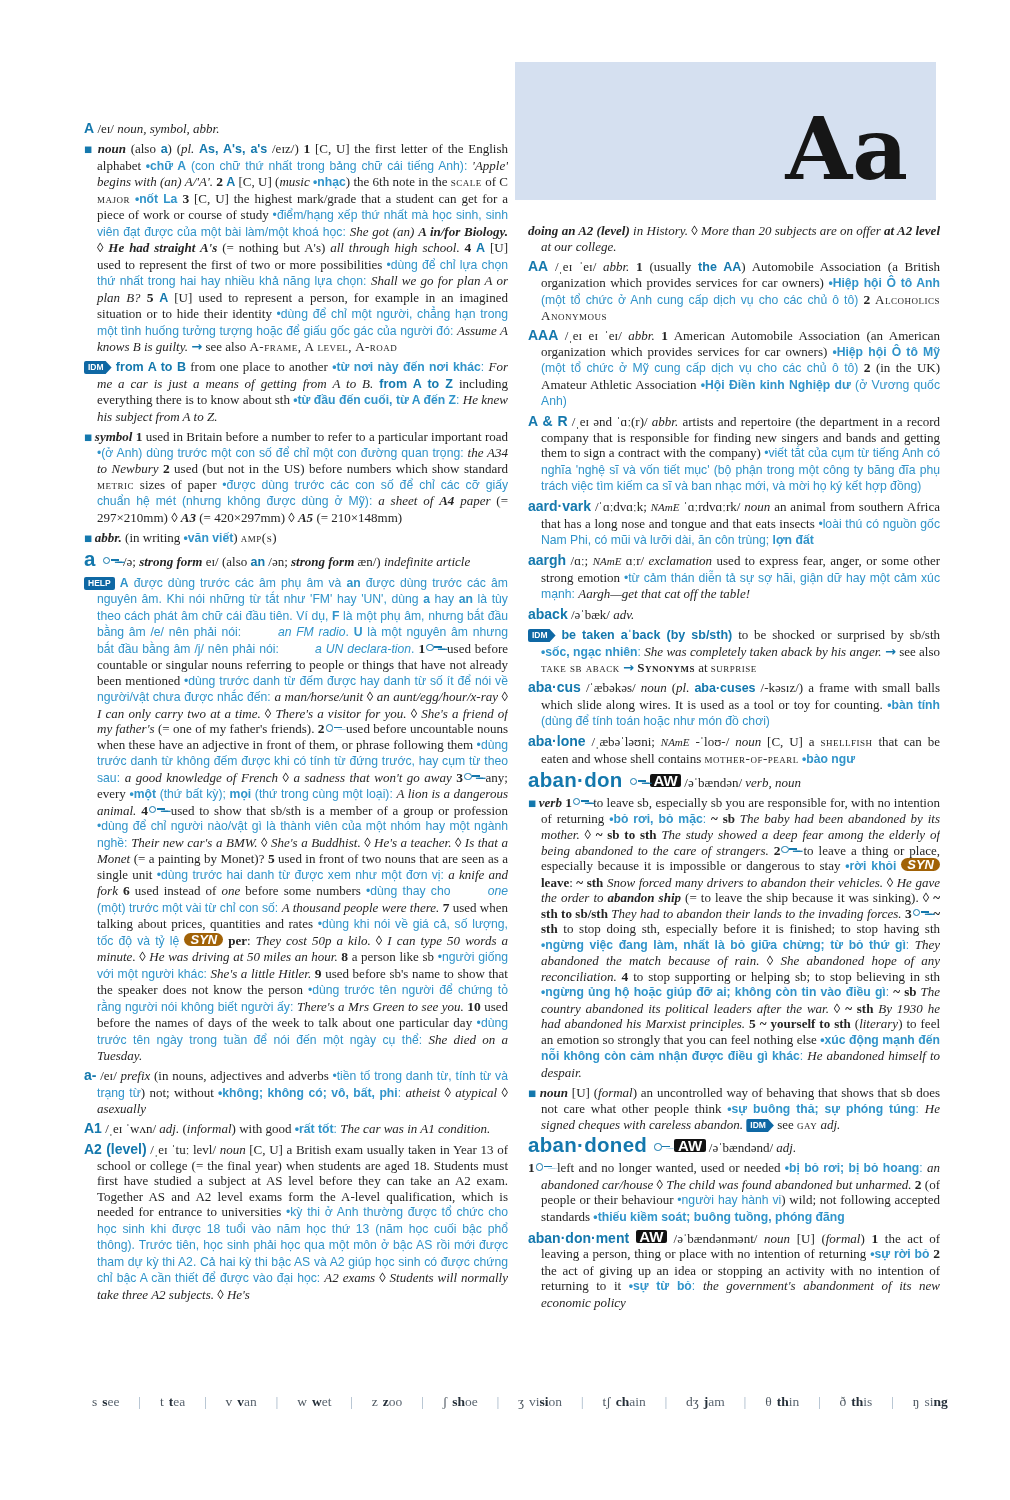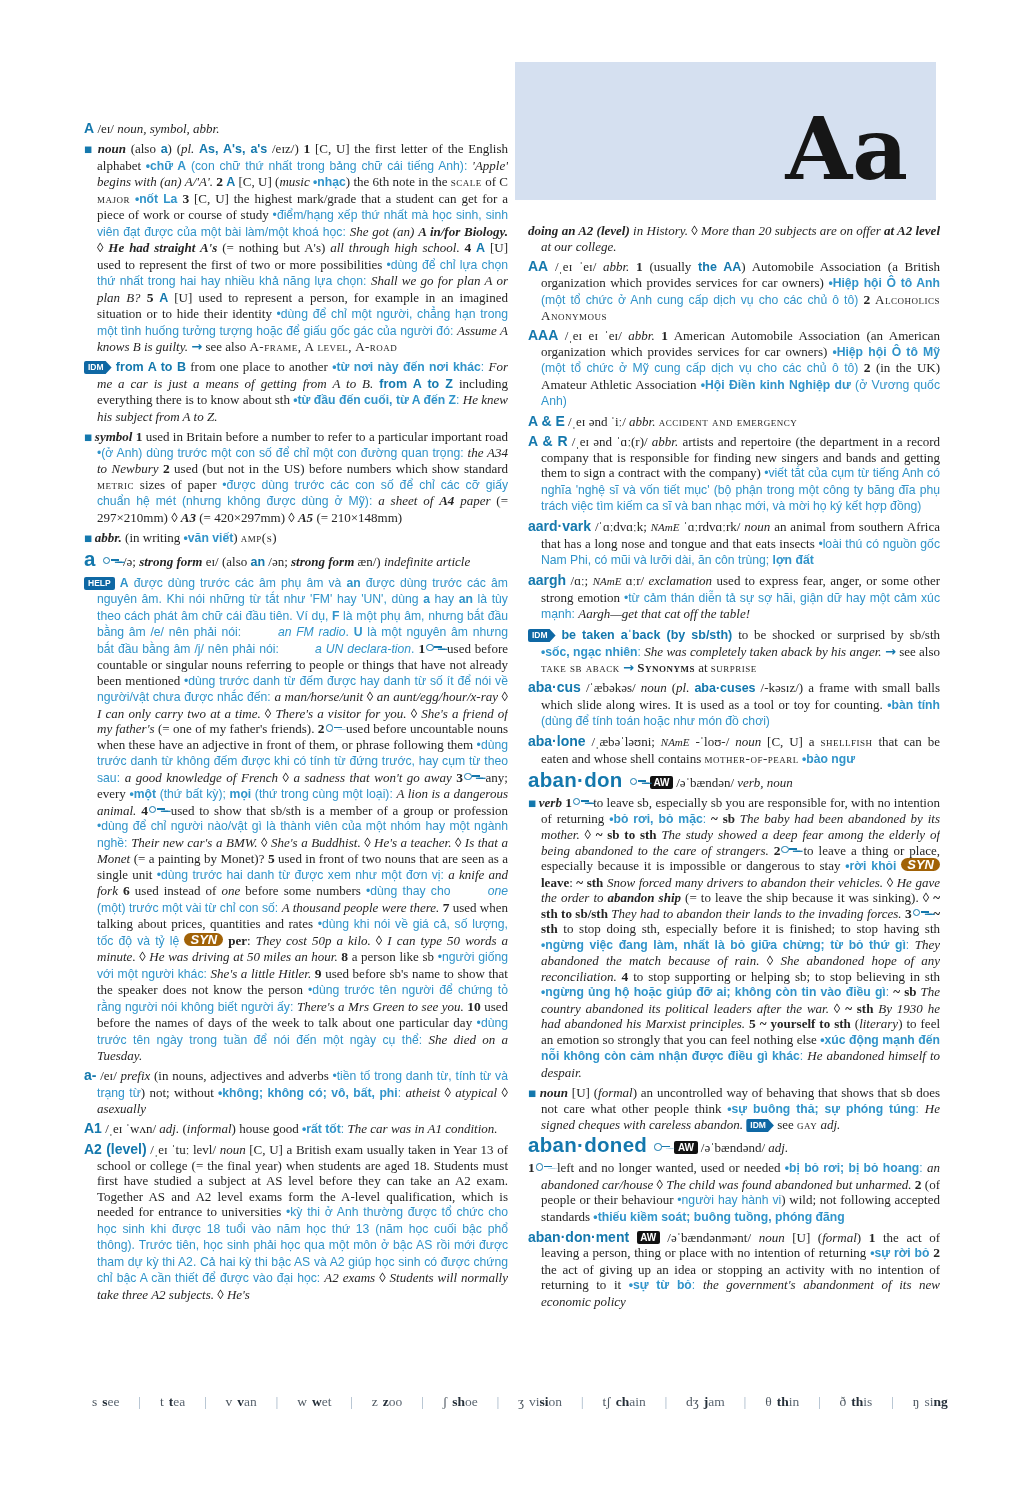--- a/index.html
+++ b/index.html
@@ -36,21 +36,21 @@
   .r-nam{font-style:italic;font-size:11px;}
   .r-sq{color:#1478ad;font-size:8.5px;font-family:"DejaVu Sans",sans-serif;vertical-align:1.5px;}
   .r-arr{color:#1478ad;font-weight:bold;font-family:"DejaVu Sans",sans-serif;}
 
   .r-idm,.r-syn,.r-aw,.r-help{display:inline-block;text-indent:0;
       font-family:"Liberation Sans","DejaVu Sans",sans-serif;font-weight:bold;color:#fff;
       line-height:11px;vertical-align:1px;}
   .r-idm{background:#0f68a4;font-size:8.5px;padding:1px 8px 1px 4px;border-radius:2px;
       clip-path:polygon(0 0,calc(100% - 6px) 0,100% 50%,calc(100% - 6px) 100%,0 100%);}
   .r-syn{background:#a16207;font-style:italic;font-size:13px;padding:1px 6px;border-radius:8px;}
-  .r-aw{background:#121212;font-size:10px;padding:1px 3.5px;border-radius:2px;}
+  .r-aw{background:#121212;font-size:15px;padding:1px 3.5px;border-radius:2px;}
   .r-help{background:#0f68a4;font-size:8.5px;padding:1px 4px;border-radius:2px;}
 
   .r-key{display:inline-block;text-indent:0;width:16px;height:10px;position:relative;margin:0 1px;}
   .r-key::before{content:"";position:absolute;left:0;top:1px;width:5.5px;height:5.5px;
       border:1.7px solid #1478ad;border-radius:50%;}
   .r-key::after{content:"";position:absolute;left:8px;top:3.6px;width:8px;height:1.9px;background:#1478ad;
       box-shadow:3.5px 2.3px 0 -0.4px #1478ad,6px 2.3px 0 -0.4px #1478ad;}
 
   .footer{position:absolute;left:92px;top:1394px;width:856px;display:flex;
       justify-content:space-between;align-items:center;font-size:13.5px;color:#5a6570;}
@@ -68,31 +68,31 @@
   </div>
   <div class="col col-left">
       <div class="block"><span class="r-hw">A</span><span class="r-t"> /eɪ/ </span><span class="r-posi">noun, symbol, abbr.</span></div>
       <div class="block"><span class="r-sq">■ </span><span class="r-bi">noun</span><span class="r-t"> (also </span><span class="r-hw2">a</span><span class="r-t">) (</span><span class="r-i">pl. </span><span class="r-hw2">As, A's, a's</span><span class="r-t"> /eɪz/) </span><span class="r-num">1</span><span class="r-t"> [C, U] the first letter of the English alphabet </span><span class="r-vnb">•chữ A</span><span class="r-vn"> (con chữ thứ nhất trong bảng chữ cái tiếng Anh): </span><span class="r-i">'Apple' begins with (an) A/'A'. </span><span class="r-num">2</span><span class="r-hw2"> A</span><span class="r-t"> [C, U] (</span><span class="r-i">music </span><span class="r-vnb">•nhạc</span><span class="r-t">) the 6th note in the </span><span class="r-sc">scale</span><span class="r-t"> of C </span><span class="r-sc">major</span><span class="r-t"> </span><span class="r-vnb">•nốt La </span><span class="r-num">3</span><span class="r-t"> [C, U] the highest mark/grade that a student can get for a piece of work or course of study </span><span class="r-vn">•điểm/hạng xếp thứ nhất mà học sinh, sinh viên đạt được của một bài làm/một khoá học: </span><span class="r-i">She got (an) </span><span class="r-bi">A in/for Biology.</span><span class="r-t"> ◊ </span><span class="r-bi">He had straight A's</span><span class="r-t"> (= nothing but A's) </span><span class="r-i">all through high school.</span><span class="r-t"> </span><span class="r-num">4</span><span class="r-hw2"> A</span><span class="r-t"> [U] used to represent the first of two or more possibilities </span><span class="r-vn">•dùng để chỉ lựa chọn thứ nhất trong hai hay nhiều khả năng lựa chọn: </span><span class="r-i">Shall we go for plan A or plan B? </span><span class="r-num">5</span><span class="r-hw2"> A</span><span class="r-t"> [U] used to represent a person, for example in an imagined situation or to hide their identity </span><span class="r-vn">•dùng để chỉ một người, chẳng hạn trong một tình huống tưởng tượng hoặc để giấu gốc gác của người đó: </span><span class="r-i">Assume A knows B is guilty.</span><span class="r-t"> </span><span class="r-arr">→</span><span class="r-t"> see also </span><span class="r-sc">A-frame, A level, A-road</span></div>
       <div class="block"><span class="r-idm">IDM</span><span class="r-t"> </span><span class="r-hw2">from A to B</span><span class="r-t"> from one place to another </span><span class="r-vnb">•từ nơi này đến nơi khác</span><span class="r-vn">: </span><span class="r-i">For me a car is just a means of getting from A to B. </span><span class="r-hw2">from A to Z</span><span class="r-t"> including everything there is to know about sth </span><span class="r-vnb">•từ đầu đến cuối, từ A đến Z</span><span class="r-vn">: </span><span class="r-i">He knew his subject from A to Z.</span></div>
       <div class="block"><span class="r-sq">■ </span><span class="r-bi">symbol</span><span class="r-t"> </span><span class="r-num">1</span><span class="r-t"> used in Britain before a number to refer to a particular important road </span><span class="r-vn">•(ở Anh) dùng trước một con số để chỉ một con đường quan trọng: </span><span class="r-i">the A34 to Newbury </span><span class="r-num">2</span><span class="r-t"> used (but not in the US) before numbers which show standard </span><span class="r-sc">metric</span><span class="r-t"> sizes of paper </span><span class="r-vn">•được dùng trước các con số để chỉ các cỡ giấy chuẩn hệ mét (nhưng không được dùng ở Mỹ): </span><span class="r-i">a sheet of </span><span class="r-bi">A4</span><span class="r-i"> paper</span><span class="r-t"> (= 297×210mm) ◊ </span><span class="r-bi">A3</span><span class="r-t"> (= 420×297mm) ◊ </span><span class="r-bi">A5</span><span class="r-t"> (= 210×148mm)</span></div>
       <div class="block"><span class="r-sq">■ </span><span class="r-bi">abbr.</span><span class="r-t"> (in writing </span><span class="r-vnb">•văn viết</span><span class="r-t">) </span><span class="r-sc">amp(s)</span></div>
       <div class="block"><span class="r-hwbig">a </span><span class="r-key"></span><span class="r-t"> /ə; </span><span class="r-bi">strong form</span><span class="r-t"> eɪ/ (also </span><span class="r-hw2">an</span><span class="r-t"> /ən; </span><span class="r-bi">strong form</span><span class="r-t"> æn/) </span><span class="r-posi">indefinite article</span></div>
       <div class="block"><span class="r-help">HELP</span><span class="r-vn"> </span><span class="r-vnb">A</span><span class="r-vn"> được dùng trước các âm phụ âm và </span><span class="r-vnb">an</span><span class="r-vn"> được dùng trước các âm nguyên âm. Khi nói những từ tắt như 'FM' hay 'UN', dùng </span><span class="r-vnb">a</span><span class="r-vn"> hay </span><span class="r-vnb">an</span><span class="r-vn"> là tùy theo cách phát âm chữ cái đầu tiên. Ví dụ, </span><span class="r-vnb">F</span><span class="r-vn"> là một phụ âm, nhưng bắt đầu bằng âm /e/ nên phải nói: </span><span class="r-vni">an FM radio</span><span class="r-vn">. </span><span class="r-vnb">U</span><span class="r-vn"> là một nguyên âm nhưng bắt đầu bằng âm /j/ nên phải nói: </span><span class="r-vni">a UN declara-tion</span><span class="r-vn">. </span><span class="r-num">1</span><span class="r-key"></span><span class="r-t"> used before countable or singular nouns referring to people or things that have not already been mentioned </span><span class="r-vn">•dùng trước danh từ đếm được hay danh từ số ít để nói về người/vật chưa được nhắc đến: </span><span class="r-i">a man/horse/unit</span><span class="r-t"> ◊ </span><span class="r-i">an aunt/egg/hour/x-ray</span><span class="r-t"> ◊ </span><span class="r-i">I can only carry two at a time.</span><span class="r-t"> ◊ </span><span class="r-i">There's a visitor for you.</span><span class="r-t"> ◊ </span><span class="r-i">She's a friend of my father's</span><span class="r-t"> (= one of my father's friends). </span><span class="r-num">2</span><span class="r-key"></span><span class="r-t"> used before uncountable nouns when these have an adjective in front of them, or phrase following them </span><span class="r-vn">•dùng trước danh từ không đếm được khi có tính từ đứng trước, hay cụm từ theo sau: </span><span class="r-i">a good knowledge of French</span><span class="r-t"> ◊ </span><span class="r-i">a sadness that won't go away </span><span class="r-num">3</span><span class="r-key"></span><span class="r-t"> any; every </span><span class="r-vnb">•một</span><span class="r-vn"> (thứ bất kỳ); </span><span class="r-vnb">mọi</span><span class="r-vn"> (thứ trong cùng một loại): </span><span class="r-i">A lion is a dangerous animal. </span><span class="r-num">4</span><span class="r-key"></span><span class="r-t"> used to show that sb/sth is a member of a group or profession </span><span class="r-vn">•dùng để chỉ người nào/vật gì là thành viên của một nhóm hay một ngành nghề: </span><span class="r-i">Their new car's a BMW.</span><span class="r-t"> ◊ </span><span class="r-i">She's a Buddhist.</span><span class="r-t"> ◊ </span><span class="r-i">He's a teacher.</span><span class="r-t"> ◊ </span><span class="r-i">Is that a Monet</span><span class="r-t"> (= a painting by Monet)? </span><span class="r-num">5</span><span class="r-t"> used in front of two nouns that are seen as a single unit </span><span class="r-vn">•dùng trước hai danh từ được xem như một đơn vị: </span><span class="r-i">a knife and fork </span><span class="r-num">6</span><span class="r-t"> used instead of </span><span class="r-i">one</span><span class="r-t"> before some numbers </span><span class="r-vn">•dùng thay cho </span><span class="r-vni">one</span><span class="r-vn"> (một) trước một vài từ chỉ con số: </span><span class="r-i">A thousand people were there. </span><span class="r-num">7</span><span class="r-t"> used when talking about prices, quantities and rates </span><span class="r-vn">•dùng khi nói về giá cả, số lượng, tốc độ và tỷ lệ </span><span class="r-syn">SYN</span><span class="r-t"> </span><span class="r-b">per</span><span class="r-t">: </span><span class="r-i">They cost 50p a kilo.</span><span class="r-t"> ◊ </span><span class="r-i">I can type 50 words a minute.</span><span class="r-t"> ◊ </span><span class="r-i">He was driving at 50 miles an hour. </span><span class="r-num">8</span><span class="r-t"> a person like sb </span><span class="r-vn">•người giống với một người khác: </span><span class="r-i">She's a little Hitler. </span><span class="r-num">9</span><span class="r-t"> used before sb's name to show that the speaker does not know the person </span><span class="r-vn">•dùng trước tên người để chứng tỏ rằng người nói không biết người ấy: </span><span class="r-i">There's a Mrs Green to see you. </span><span class="r-num">10</span><span class="r-t"> used before the names of days of the week to talk about one particular day </span><span class="r-vn">•dùng trước tên ngày trong tuần để nói đến một ngày cụ thể: </span><span class="r-i">She died on a Tuesday.</span></div>
       <div class="block"><span class="r-hw">a-</span><span class="r-t"> /eɪ/ </span><span class="r-posi">prefix</span><span class="r-t"> (in nouns, adjectives and adverbs </span><span class="r-vn">•tiền tố trong danh từ, tính từ và trạng từ</span><span class="r-t">) not; without </span><span class="r-vnb">•không; không có; vô, bất, phi</span><span class="r-vn">: </span><span class="r-i">atheist</span><span class="r-t"> ◊ </span><span class="r-i">atypical</span><span class="r-t"> ◊ </span><span class="r-i">asexually</span></div>
-      <div class="block"><span class="r-hw">A1</span><span class="r-t"> /ˌeɪ ˈwʌn/ </span><span class="r-posi">adj.</span><span class="r-t"> (</span><span class="r-i">informal</span><span class="r-t">) house good </span><span class="r-vnb">•rất tốt</span><span class="r-vn">: </span><span class="r-i">The car was in A1 condition.</span></div>
+      <div class="block"><span class="r-hw">A1</span><span class="r-t"> /ˌeɪ ˈwʌn/ </span><span class="r-posi">adj.</span><span class="r-t"> (</span><span class="r-i">informal</span><span class="r-t">) with good </span><span class="r-vnb">•rất tốt</span><span class="r-vn">: </span><span class="r-i">The car was in A1 condition.</span></div>
       <div class="block"><span class="r-hw">A2 (level)</span><span class="r-t"> /ˌeɪ ˈtuː levl/ </span><span class="r-posi">noun</span><span class="r-t"> [C, U] a British exam usually taken in Year 13 of school or college (= the final year) when students are aged 18. Students must first have studied a subject at AS level before they can take an A2 exam. Together AS and A2 level exams form the A-level qualification, which is needed for entrance to universities </span><span class="r-vn">•kỳ thi ở Anh thường được tổ chức cho học sinh khi được 18 tuổi vào năm học thứ 13 (năm học cuối bậc phổ thông). Trước tiên, học sinh phải học qua một môn ở bậc AS rồi mới được tham dự kỳ thi A2. Cả hai kỳ thi bậc AS và A2 giúp học sinh có được chứng chỉ bậc A cần thiết để được vào đại học: </span><span class="r-i">A2 exams</span><span class="r-t"> ◊ </span><span class="r-i">Students will normally take three A2 subjects.</span><span class="r-t"> ◊ </span><span class="r-i">He's</span></div>
     </div>
   <div class="col col-right">
       <div class="block"><span class="r-bi">doing an A2 (level)</span><span class="r-i"> in History.</span><span class="r-t"> ◊ </span><span class="r-i">More than 20 subjects are on offer </span><span class="r-bi">at A2 level</span><span class="r-i"> at our college.</span></div>
       <div class="block"><span class="r-hw">AA</span><span class="r-t"> /ˌeɪ ˈeɪ/ </span><span class="r-posi">abbr.</span><span class="r-t"> </span><span class="r-num">1</span><span class="r-t"> (usually </span><span class="r-hw2">the AA</span><span class="r-t">) Automobile Association (a British organization which provides services for car owners) </span><span class="r-vnb">•Hiệp hội Ô tô Anh</span><span class="r-vn"> (một tổ chức ở Anh cung cấp dịch vụ cho các chủ ô tô) </span><span class="r-num">2</span><span class="r-t"> </span><span class="r-sc">Alcoholics Anonymous</span></div>
       <div class="block"><span class="r-hw">AAA</span><span class="r-t"> /ˌeɪ eɪ ˈeɪ/ </span><span class="r-posi">abbr.</span><span class="r-t"> </span><span class="r-num">1</span><span class="r-t"> American Automobile Association (an American organization which provides services for car owners) </span><span class="r-vnb">•Hiệp hội Ô tô Mỹ</span><span class="r-vn"> (một tổ chức ở Mỹ cung cấp dịch vụ cho các chủ ô tô) </span><span class="r-num">2</span><span class="r-t"> (in the UK) Amateur Athletic Association </span><span class="r-vnb">•Hội Điền kinh Nghiệp dư</span><span class="r-vn"> (ở Vương quốc Anh)</span></div>
-      <div class="block"><span class="r-hw">A &amp; E</span><span class="r-t"> /ˌeɪ ənd ˈiː/ </span><span class="r-posi">abbr.</span><span class="r-t"> </span><span class="r-sc">accident and emergency</span></div>
       <div class="block"><span class="r-hw">A &amp; R</span><span class="r-t"> /ˌeɪ ənd ˈɑː(r)/ </span><span class="r-posi">abbr.</span><span class="r-t"> artists and repertoire (the department in a record company that is responsible for finding new singers and bands and getting them to sign a contract with the company) </span><span class="r-vn">•viết tắt của cụm từ tiếng Anh có nghĩa 'nghệ sĩ và vốn tiết mục' (bộ phận trong một công ty băng đĩa phụ trách việc tìm kiếm ca sĩ và ban nhạc mới, và mời họ ký kết hợp đồng)</span></div>
       <div class="block"><span class="r-hw">aard·vark</span><span class="r-t"> /ˈɑːdvɑːk; </span><span class="r-nam">NAmE</span><span class="r-t"> ˈɑːrdvɑːrk/ </span><span class="r-posi">noun</span><span class="r-t"> an animal from southern Africa that has a long nose and tongue and that eats insects </span><span class="r-vn">•loài thú có nguồn gốc Nam Phi, có mũi và lưỡi dài, ăn côn trùng; </span><span class="r-vnb">lợn đất</span></div>
       <div class="block"><span class="r-hw">aargh</span><span class="r-t"> /ɑː; </span><span class="r-nam">NAmE</span><span class="r-t"> ɑːr/ </span><span class="r-posi">exclamation</span><span class="r-t"> used to express fear, anger, or some other strong emotion </span><span class="r-vn">•từ cảm thán diễn tả sự sợ hãi, giận dữ hay một cảm xúc mạnh: </span><span class="r-i">Aargh—get that cat off the table!</span></div>
+      <div class="block"><span class="r-hw">aback</span><span class="r-t"> /əˈbæk/ </span><span class="r-posi">adv.</span></div>
       <div class="block"><span class="r-idm">IDM</span><span class="r-t"> </span><span class="r-hw2">be taken aˈback (by sb/sth)</span><span class="r-t"> to be shocked or surprised by sb/sth </span><span class="r-vnb">•sốc, ngạc nhiên</span><span class="r-vn">: </span><span class="r-i">She was completely taken aback by his anger.</span><span class="r-t"> </span><span class="r-arr">→</span><span class="r-t"> see also </span><span class="r-sc">take sb aback</span><span class="r-t"> </span><span class="r-arr">→</span><span class="r-t"> </span><span class="r-scb">Synonyms</span><span class="r-t"> at </span><span class="r-sc">surprise</span></div>
       <div class="block"><span class="r-hw">aba·cus</span><span class="r-t"> /ˈæbəkəs/ </span><span class="r-posi">noun</span><span class="r-t"> (</span><span class="r-i">pl.</span><span class="r-t"> </span><span class="r-hw2">aba·cuses</span><span class="r-t"> /-kəsɪz/) a frame with small balls which slide along wires. It is used as a tool or toy for counting. </span><span class="r-vnb">•bàn tính</span><span class="r-vn"> (dùng để tính toán hoặc như món đồ chơi)</span></div>
       <div class="block"><span class="r-hw">aba·lone</span><span class="r-t"> /ˌæbəˈləʊni; </span><span class="r-nam">NAmE</span><span class="r-t"> -ˈloʊ-/ </span><span class="r-posi">noun</span><span class="r-t"> [C, U] a </span><span class="r-sc">shellfish</span><span class="r-t"> that can be eaten and whose shell contains </span><span class="r-sc">mother-of-pearl</span><span class="r-t"> </span><span class="r-vnb">•bào ngư</span></div>
       <div class="block"><span class="r-hwbig">aban·don </span><span class="r-key"></span><span class="r-t"> </span><span class="r-aw">AW</span><span class="r-t"> /əˈbændən/ </span><span class="r-posi">verb, noun</span></div>
       <div class="block"><span class="r-sq">■ </span><span class="r-bi">verb</span><span class="r-t"> </span><span class="r-num">1</span><span class="r-key"></span><span class="r-t"> to leave sb, especially sb you are responsible for, with no intention of returning </span><span class="r-vnb">•bỏ rơi, bỏ mặc</span><span class="r-vn">: </span><span class="r-b">~ sb</span><span class="r-t"> </span><span class="r-i">The baby had been abandoned by its mother.</span><span class="r-t"> ◊ </span><span class="r-b">~ sb to sth</span><span class="r-t"> </span><span class="r-i">The study showed a deep fear among the elderly of being abandoned to the care of strangers. </span><span class="r-num">2</span><span class="r-key"></span><span class="r-t"> to leave a thing or place, especially because it is impossible or dangerous to stay </span><span class="r-vnb">•rời khỏi</span><span class="r-t"> </span><span class="r-syn">SYN</span><span class="r-t"> </span><span class="r-b">leave</span><span class="r-t">: </span><span class="r-b">~ sth</span><span class="r-t"> </span><span class="r-i">Snow forced many drivers to abandon their vehicles.</span><span class="r-t"> ◊ </span><span class="r-i">He gave the order to </span><span class="r-bi">abandon ship</span><span class="r-t"> (= to leave the ship because it was sinking). ◊ </span><span class="r-b">~ sth to sb/sth</span><span class="r-t"> </span><span class="r-i">They had to abandon their lands to the invading forces. </span><span class="r-num">3</span><span class="r-key"></span><span class="r-t"> </span><span class="r-b">~ sth</span><span class="r-t"> to stop doing sth, especially before it is finished; to stop having sth </span><span class="r-vnb">•ngừng việc đang làm, nhất là bỏ giữa chừng; từ bỏ thứ gì</span><span class="r-vn">: </span><span class="r-i">They abandoned the match because of rain.</span><span class="r-t"> ◊ </span><span class="r-i">She abandoned hope of any reconciliation.</span><span class="r-t"> </span><span class="r-num">4</span><span class="r-t"> to stop supporting or helping sb; to stop believing in sth </span><span class="r-vnb">•ngừng ủng hộ hoặc giúp đỡ ai; không còn tin vào điều gì</span><span class="r-vn">: </span><span class="r-b">~ sb</span><span class="r-t"> </span><span class="r-i">The country abandoned its political leaders after the war.</span><span class="r-t"> ◊ </span><span class="r-b">~ sth</span><span class="r-t"> </span><span class="r-i">By 1930 he had abandoned his Marxist principles.</span><span class="r-t"> </span><span class="r-num">5</span><span class="r-t"> </span><span class="r-b">~ yourself to sth</span><span class="r-t"> (</span><span class="r-i">literary</span><span class="r-t">) to feel an emotion so strongly that you can feel nothing else </span><span class="r-vnb">•xúc động mạnh đến nỗi không còn cảm nhận được điều gì khác</span><span class="r-vn">: </span><span class="r-i">He abandoned himself to despair.</span></div>
       <div class="block"><span class="r-sq">■ </span><span class="r-bi">noun</span><span class="r-t"> [U] (</span><span class="r-i">formal</span><span class="r-t">) an uncontrolled way of behaving that shows that sb does not care what other people think </span><span class="r-vnb">•sự buông thả; sự phóng túng</span><span class="r-vn">: </span><span class="r-i">He signed cheques with careless abandon.</span><span class="r-t"> </span><span class="r-idm">IDM</span><span class="r-t"> see </span><span class="r-sc">gay</span><span class="r-t"> </span><span class="r-posi">adj.</span></div>
       <div class="block"><span class="r-hwbig">aban·doned </span><span class="r-key"></span><span class="r-t"> </span><span class="r-aw">AW</span><span class="r-t"> /əˈbændənd/ </span><span class="r-posi">adj.</span></div>
       <div class="block"><span class="r-num">1</span><span class="r-key"></span><span class="r-t"> left and no longer wanted, used or needed </span><span class="r-vnb">•bị bỏ rơi; bị bỏ hoang</span><span class="r-vn">: </span><span class="r-i">an abandoned car/house</span><span class="r-t"> ◊ </span><span class="r-i">The child was found abandoned but unharmed.</span><span class="r-t"> </span><span class="r-num">2</span><span class="r-t"> (of people or their behaviour </span><span class="r-vn">•người hay hành vi</span><span class="r-t">) wild; not following accepted standards </span><span class="r-vnb">•thiếu kiềm soát; buông tuồng, phóng đãng</span></div>
       <div class="block"><span class="r-hw">aban·don·ment</span><span class="r-t"> </span><span class="r-aw">AW</span><span class="r-t"> /əˈbændənmənt/ </span><span class="r-posi">noun</span><span class="r-t"> [U] (</span><span class="r-i">formal</span><span class="r-t">) </span><span class="r-num">1</span><span class="r-t"> the act of leaving a person, thing or place with no intention of returning </span><span class="r-vnb">•sự rời bỏ</span><span class="r-t"> </span><span class="r-num">2</span><span class="r-t"> the act of giving up an idea or stopping an activity with no intention of returning to it </span><span class="r-vnb">•sự từ bỏ</span><span class="r-vn">: </span><span class="r-i">the government's abandonment of its new economic policy</span></div>
     </div>

